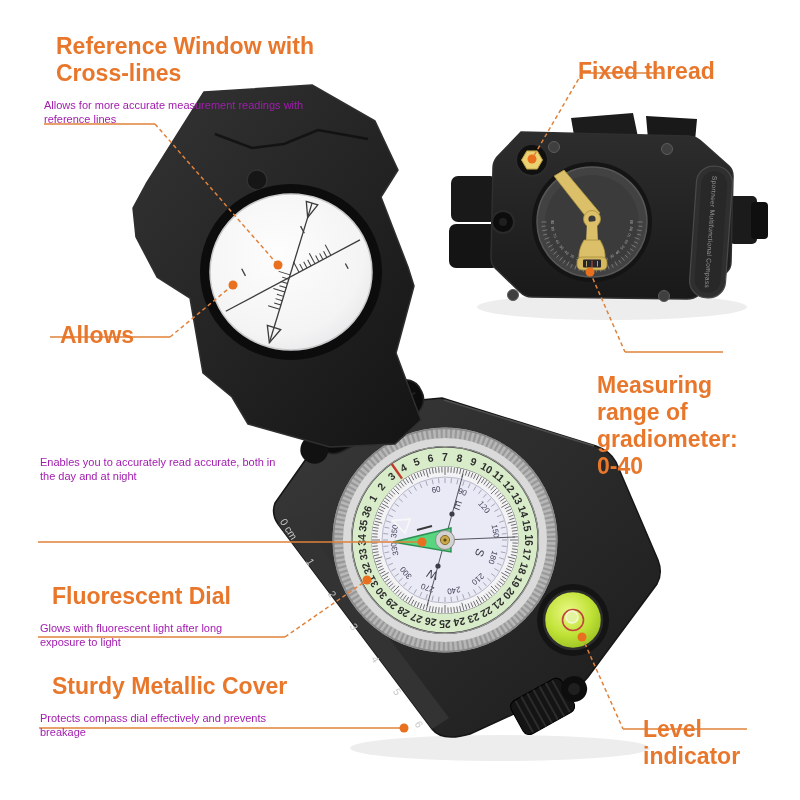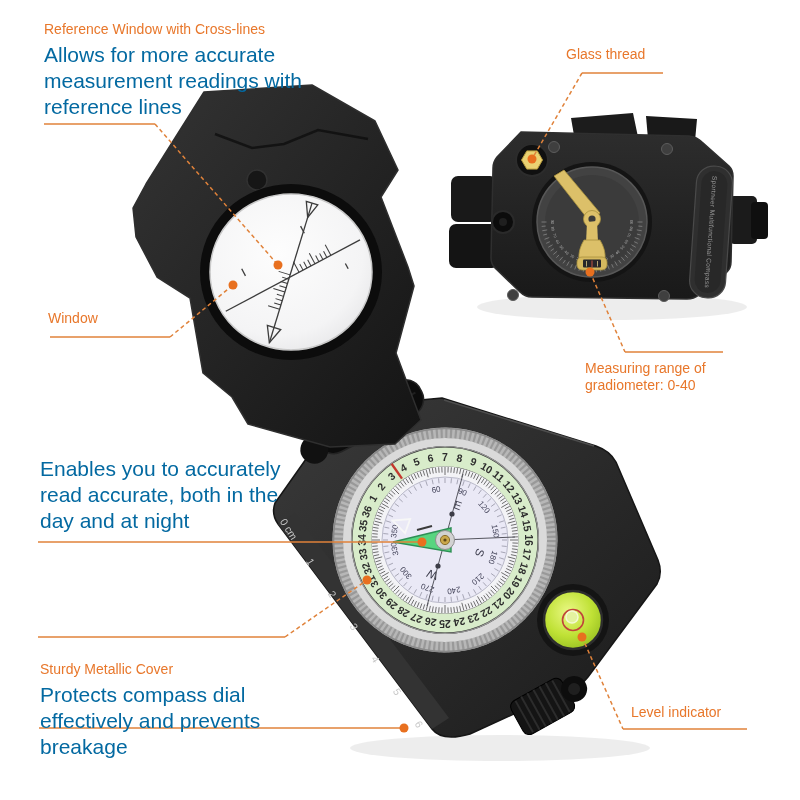--- a/index.html
+++ b/index.html
@@ -3,24 +3,24 @@
 <meta charset="utf-8">
 <style>
   html,body{margin:0;padding:0;background:#fff;}
   .stage{
     position:relative;width:800px;height:800px;background:#ffffff;overflow:hidden;
     font-family:"Liberation Sans", sans-serif;
   }
   #scene{position:absolute;left:0;top:0;}
   .callout{position:absolute;}
   .callout h3{
-    margin:0;font-size:14px;line-height:1.18;font-weight:400;color:#E8772B;
+    margin:12px;font-size:23px;line-height:1.18;font-weight:700;color:#E8772B;
   }
   .callout p{
-    margin:4px 0 0 0;font-size:21px;line-height:1.24;color:#0369a1;font-weight:400;
+    margin:4px 0 0 0;font-size:11px;line-height:1.24;color:#a21caf;font-weight:400;
   }
   svg text{font-family:"Liberation Sans", sans-serif;}
 </style>
 </head>
 <body>
 
 <div class="stage">
 
 <svg id="scene" width="800" height="800" viewBox="0 0 800 800">
   <defs>
@@ -561,36 +561,38 @@
     <circle cx="582" cy="637" r="4.5"></circle>
   </g>
 </svg>
 
 <div class="callout" style="left:44px;top:21px;width:310px">
   <h3>Reference Window with Cross-lines</h3>
   <p style="width:300px">Allows for more accurate measurement readings with reference lines</p>
 </div>
 
 <div class="callout" style="left:566px;top:46px">
-  <h3>Glass thread</h3>
+  <h3>Fixed thread</h3>
 </div>
 
 <div class="callout" style="left:48px;top:310px">
-  <h3>Window</h3>
+  <h3>Allows</h3>
 </div>
 
 <div class="callout" style="left:585px;top:360px;width:178px">
   <h3>Measuring range of gradiometer: 0-40</h3>
 </div>
 
 <div class="callout" style="left:40px;top:452px;width:265px">
   <p style="width:245px">Enables you to accurately read accurate, both in the day and at night</p>
 </div>
 
 <div class="callout" style="left:40px;top:571px;width:260px">
+  <h3>Fluorescent Dial</h3>
+  <p style="width:215px">Glows with fluorescent light after long exposure to light</p>
 </div>
 
 <div class="callout" style="left:40px;top:661px;width:270px">
   <h3>Sturdy Metallic Cover</h3>
   <p style="width:250px">Protects compass dial effectively and prevents breakage</p>
 </div>
 
 <div class="callout" style="left:631px;top:704px">
   <h3>Level indicator</h3>
 </div>

